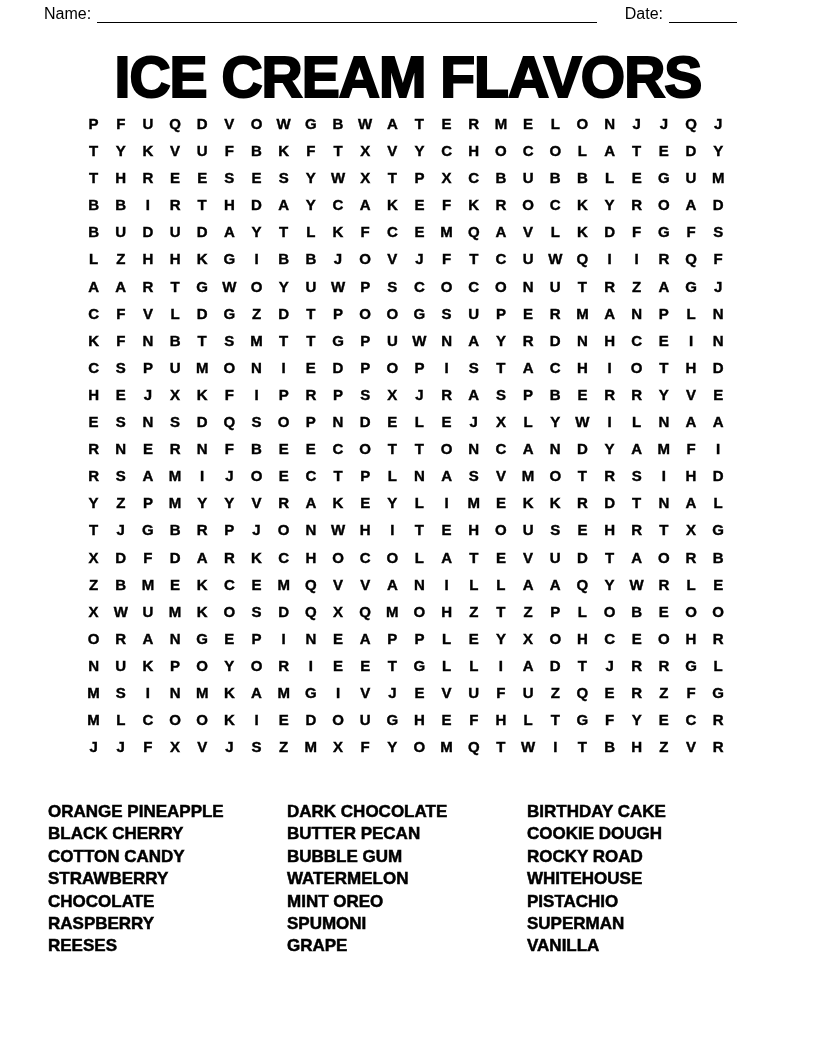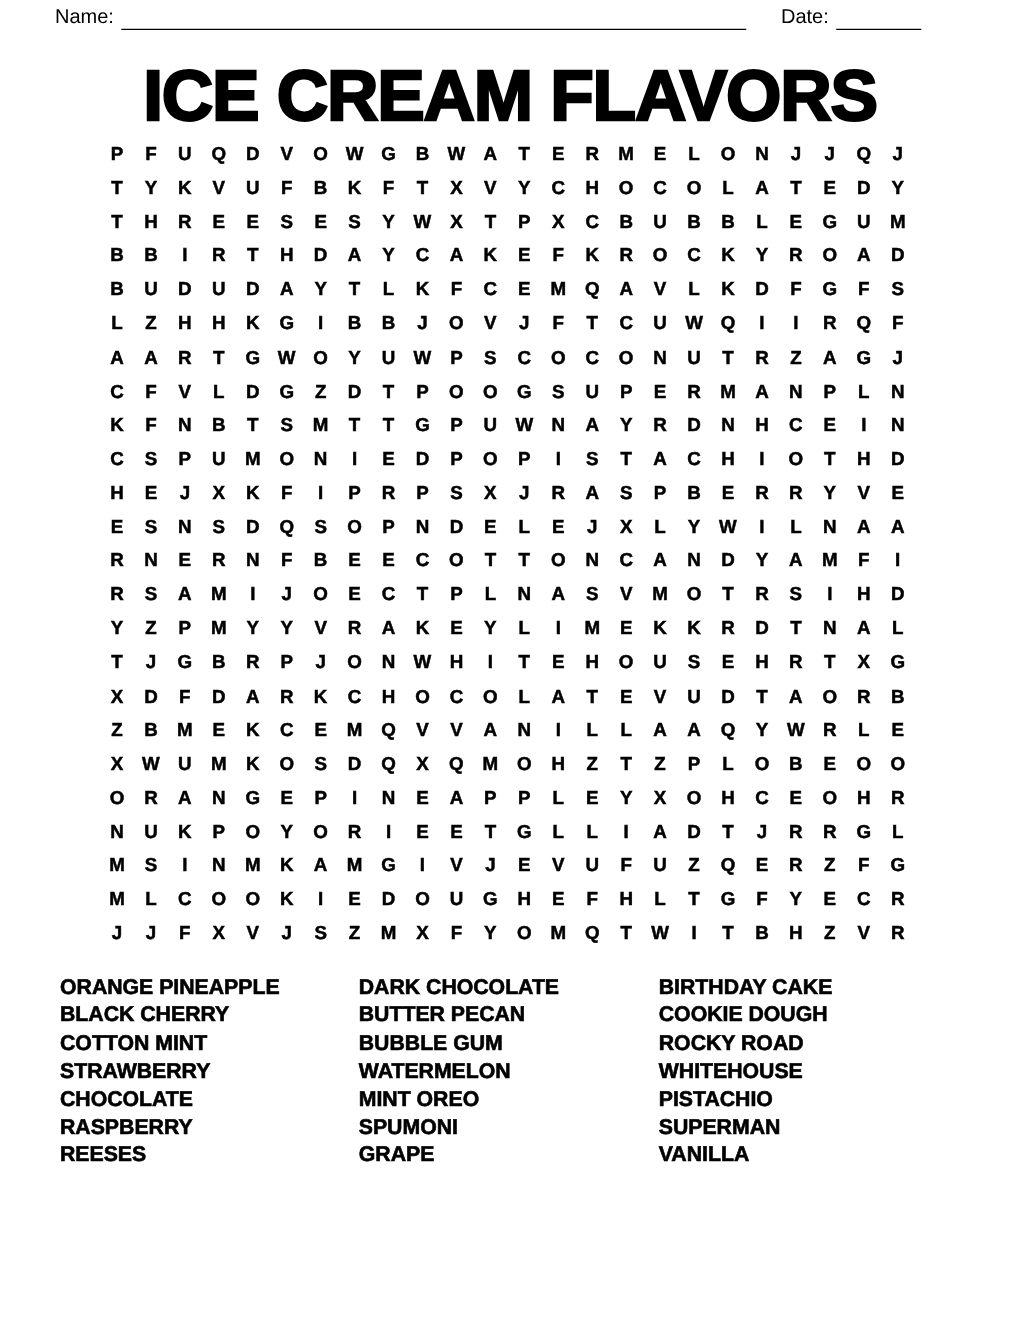--- a/index.html
+++ b/index.html
@@ -12,21 +12,21 @@
     font-family: "Liberation Sans", sans-serif;
     overflow: hidden;
   }
   
   .header {
     position: absolute;
     top: 4px;
     left: 44px;
     width: 693px;
     display: flex;
-    align-items: flex-end;
+    align-items: center;
     font-size: 16px;
     line-height: 20px;
   }
   .hline {
     border-bottom: 1.5px solid #000;
     height: 17px;
     box-sizing: border-box;
   }
   .name-line { flex: 1 1 auto; margin-left: 6px; margin-right: 28px; }
   .date-line { width: 68px; margin-left: 6px; }
@@ -59,21 +59,21 @@
     -webkit-text-stroke: 0.4px #000;
   }
   
   .word-list {
     position: absolute;
     top: 779px;
     left: 48px;
     width: 740px;
     display: flex;
   }
-  .word-col { box-sizing: border-box; }
+  .word-col { box-sizing: border-box; margin-top: 22px; }
   .word-col-1 { width: 239px; }
   .word-col-2 { width: 240px; }
   .word-col-3 { width: 240px; }
   .word-item {
     font-size: 17px;
     font-weight: bold;
     line-height: 22.4px;
     white-space: nowrap;
     -webkit-text-stroke: 0.5px #000;
   }
@@ -716,21 +716,21 @@
         <span class="grid-cell">Z</span>
         <span class="grid-cell">V</span>
         <span class="grid-cell">R</span>
       </div>
     </div>
 
   <div class="word-list">
     <div class="word-col word-col-1">
         <div class="word-item">ORANGE PINEAPPLE</div>
         <div class="word-item">BLACK CHERRY</div>
-        <div class="word-item">COTTON MINT</div>
+        <div class="word-item">COTTON CANDY</div>
         <div class="word-item">STRAWBERRY</div>
         <div class="word-item">CHOCOLATE</div>
         <div class="word-item">RASPBERRY</div>
         <div class="word-item">REESES</div>
       </div>
     <div class="word-col word-col-2">
         <div class="word-item">DARK CHOCOLATE</div>
         <div class="word-item">BUTTER PECAN</div>
         <div class="word-item">BUBBLE GUM</div>
         <div class="word-item">WATERMELON</div>

